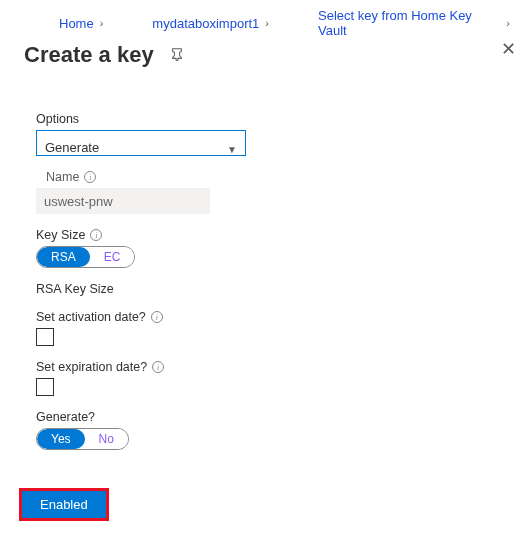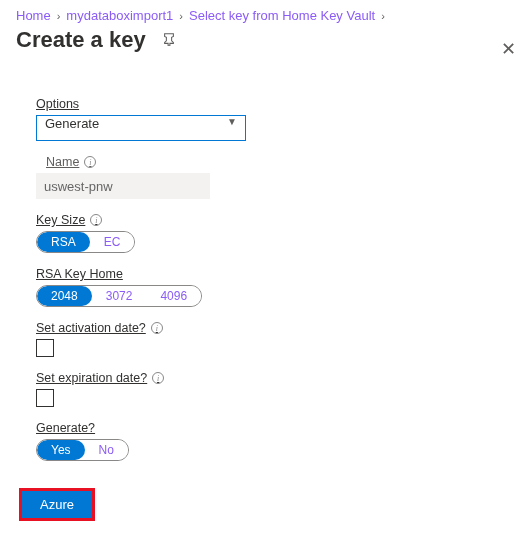--- a/index.html
+++ b/index.html
@@ -14,27 +14,28 @@
     overflow: hidden;
     position: relative;
   }
   .breadcrumb {
     display: flex;
     align-items: center;
     gap: 6px;
     padding: 8px 16px 0 16px;
     font-size: 13px;
   }
-  .breadcrumb a { color: #8b5cf6; text-decoration: none; cursor: pointer; }
+  .breadcrumb a { color: #1d4ed8; text-decoration: none; cursor: pointer; margin-left: 43px; }
   .breadcrumb .sep { color: #605e5c; font-size: 11px; }
   .header {
     display: flex;
     align-items: center;
     padding: 4px 16px 4px 16px;
     position: relative;
+    margin-left: 8px;
   }
   .header h1 {
     font-size: 22px;
     font-weight: 600;
     margin: 0;
   }
   .header .pin {
     margin-left: 16px;
     color: #605e5c;
     font-size: 15px;
@@ -54,41 +55,40 @@
     width: 280px;
   }
   .field { margin-bottom: 14px; }
   .label {
     font-size: 12.5px;
     color: #323130;
     margin-bottom: 4px;
     display: flex;
     align-items: center;
     gap: 5px;
-    text-decoration: underline;
   }
   .label.muted { color: #605e5c; margin-left: 10px; }
   .info-icon {
     display: inline-flex;
     width: 12px; height: 12px;
     border: 1px solid #888;
     border-radius: 50%;
     font-size: 8px;
     align-items: center;
     justify-content: center;
     color: #888;
     font-style: italic;
     font-family: Georgia, serif;
   }
   .select {
     width: 210px;
     height: 26px;
     border: 1px solid #0078d4;
     display: flex;
-    align-items: flex-start;
+    align-items: flex-end;
     justify-content: space-between;
     padding: 0 8px;
     font-size: 13px;
     cursor: pointer;
   }
   .select .chev { font-size: 10px; color: #605e5c; }
   .text-input {
     width: 174px;
     height: 26px;
     border: none;
@@ -187,26 +187,21 @@
       <span>Key Size</span>
       <span class="info-icon">i</span>
     </div>
     <div class="pill-group">
       <div class="pill selected">RSA</div>
       <div class="pill">EC</div>
     </div>
   </div>
 
   <div class="field">
-    <div class="label">RSA Key Home</div>
-    <div class="pill-group">
-      <div class="pill selected">2048</div>
-      <div class="pill">3072</div>
-      <div class="pill">4096</div>
-    </div>
+    <div class="label">RSA Key Size</div>
   </div>
 
   <div class="field">
     <div class="label">
       <span>Set activation date?</span>
       <span class="info-icon">i</span>
     </div>
     <div class="checkbox"></div>
   </div>
 
@@ -222,14 +217,14 @@
     <div class="label">Generate?</div>
     <div class="pill-group">
       <div class="pill selected">Yes</div>
       <div class="pill">No</div>
     </div>
   </div>
 
 </div>
 
 <div class="footer">
-  <button class="create-btn">Azure</button>
+  <button class="create-btn">Enabled</button>
 </div>
 
 </body></html>

